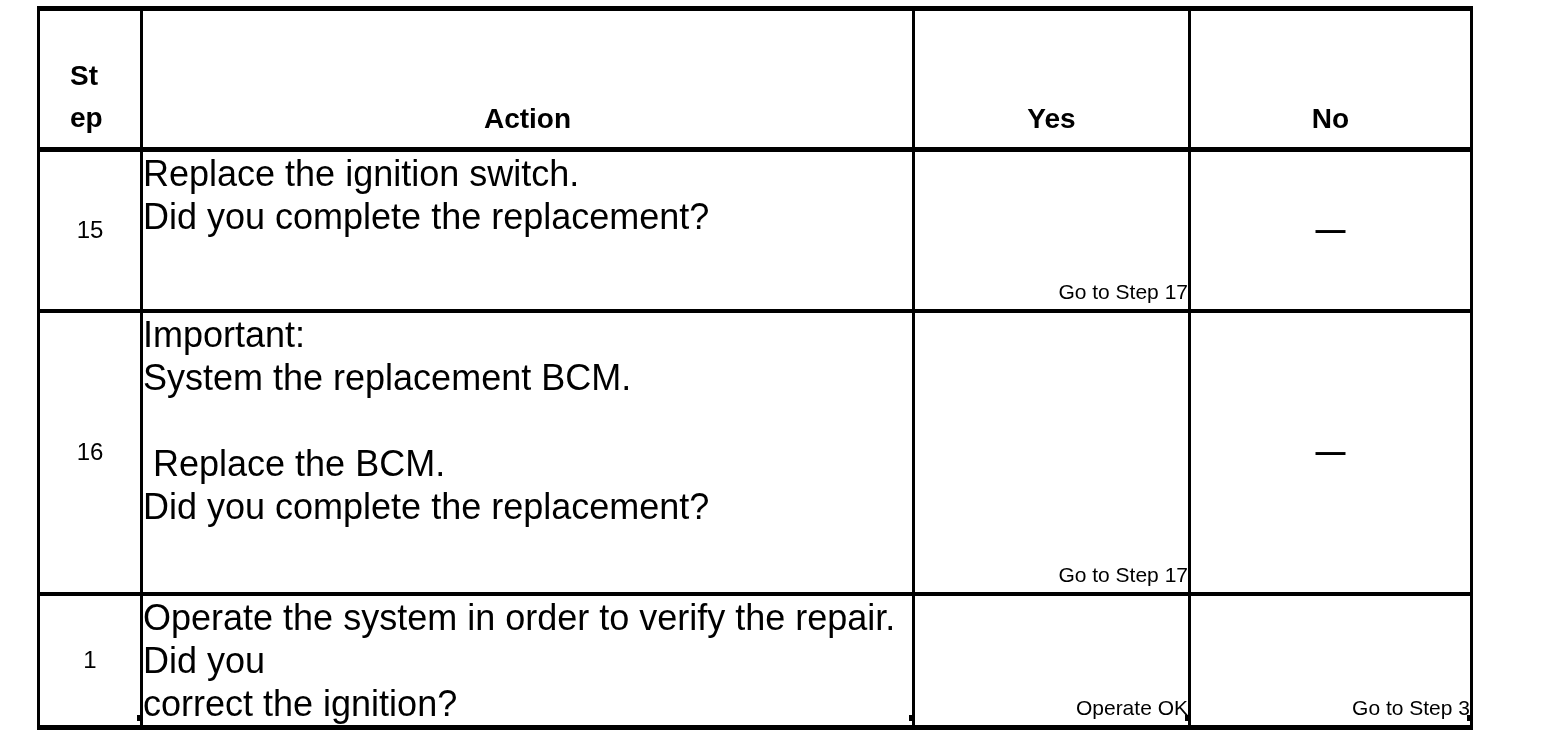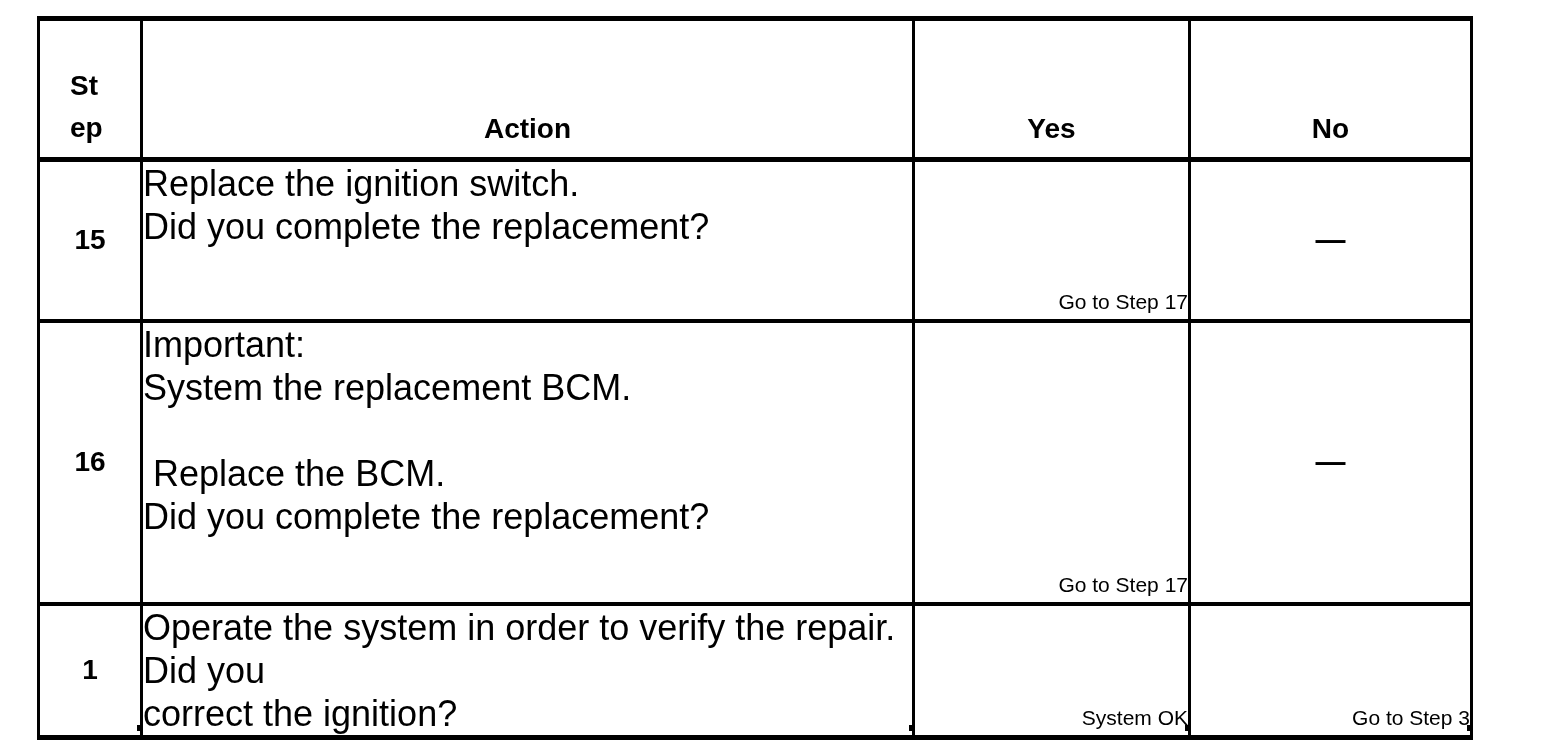--- a/index.html
+++ b/index.html
@@ -1,21 +1,21 @@
 <!DOCTYPE html>
 <html><head>
 <meta charset="utf-8">
 <style>
   * { margin:0; padding:0; box-sizing:border-box; }
   html,body { width:1568px; height:748px; background:#ffffff; overflow:hidden; }
   body { font-family:"Liberation Sans","DejaVu Sans",sans-serif; color:#000000; }
 
   .page { position:relative; width:1568px; height:748px; background:#ffffff; }
 
-  .doc { position:absolute; left:37px; top:16px; }
+  .doc { position:absolute; left:37px; top:6px; }
 
   table.diag {
     border-collapse:collapse;
     table-layout:fixed;
     width:1433px;
   }
   .diag th, .diag td {
     border:3px solid #000000;
     padding:0;
     overflow:hidden;
@@ -50,22 +50,21 @@
   
   .diag tbody td { border-top-width:4px; border-bottom-width:4px; }
   .diag tbody tr.last td { border-bottom-width:5px; }
   tr.r15 { height:161px; }
   tr.r16 { height:283px; }
   tr.r17 { height:116px; }
 
   .td-step {
     text-align:center;
     vertical-align:middle;
-    font-size:28px;
-    font-weight:bold;
+    font-size:24px;
   }
   .td-action {
     vertical-align:top;
     padding:12px 20px 0 15px;
   }
   .line {
     font-size:36px;
     line-height:43px;
     min-height:43px;
     white-space:pre-wrap;
@@ -147,21 +146,21 @@
           <td class="td-goto">Go to Step 17</td>
           <td class="td-dash">—</td>
         </tr>
 
         <tr class="r17 last">
           <td class="td-step">1</td>
           <td class="td-action">
             <div class="line">Operate the system in order to verify the repair.  Did you</div>
             <div class="line">correct the ignition?</div>
           </td>
-          <td class="td-goto">System OK</td>
+          <td class="td-goto">Operate OK</td>
           <td class="td-goto">Go to Step 3</td>
         </tr>
 
       </tbody>
     </table>
 
     <div class="stub s1"></div>
     <div class="stub s2"></div>
     <div class="stub s3"></div>
     <div class="stub s4"></div>

